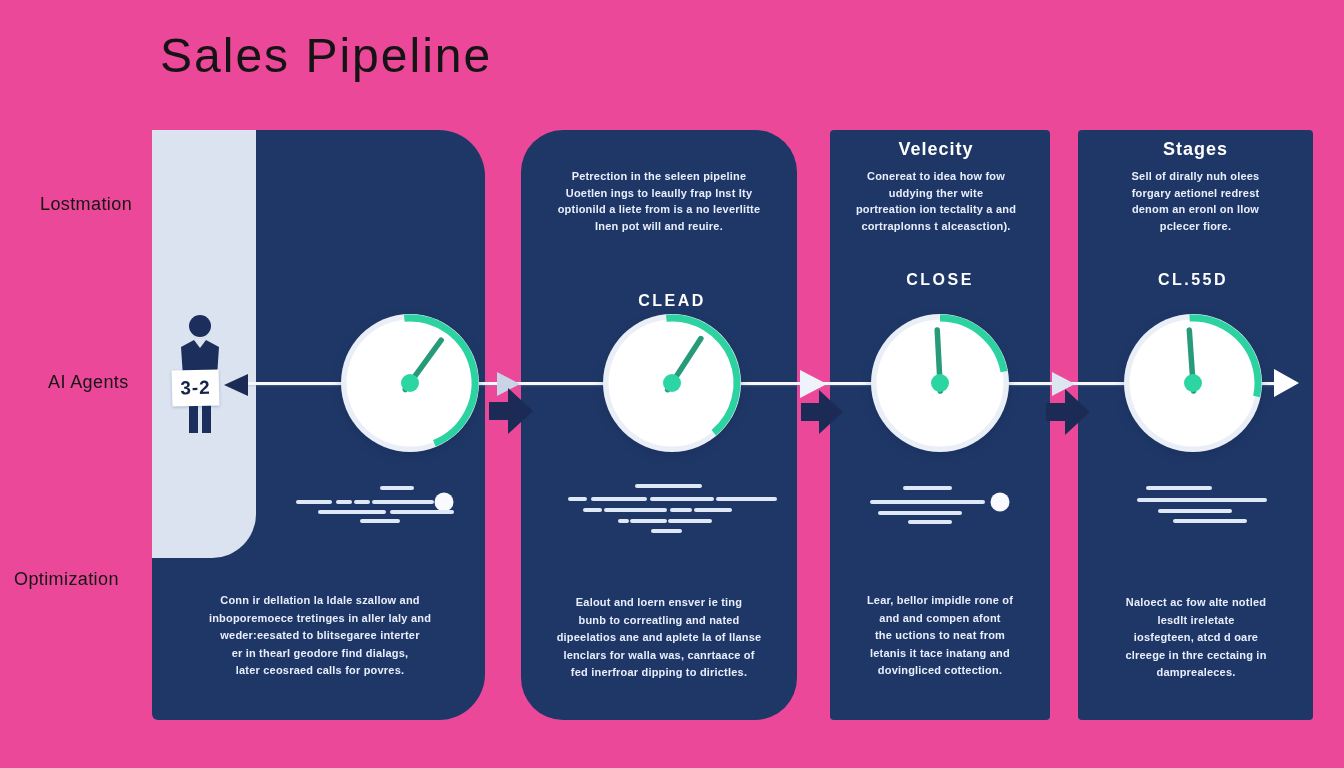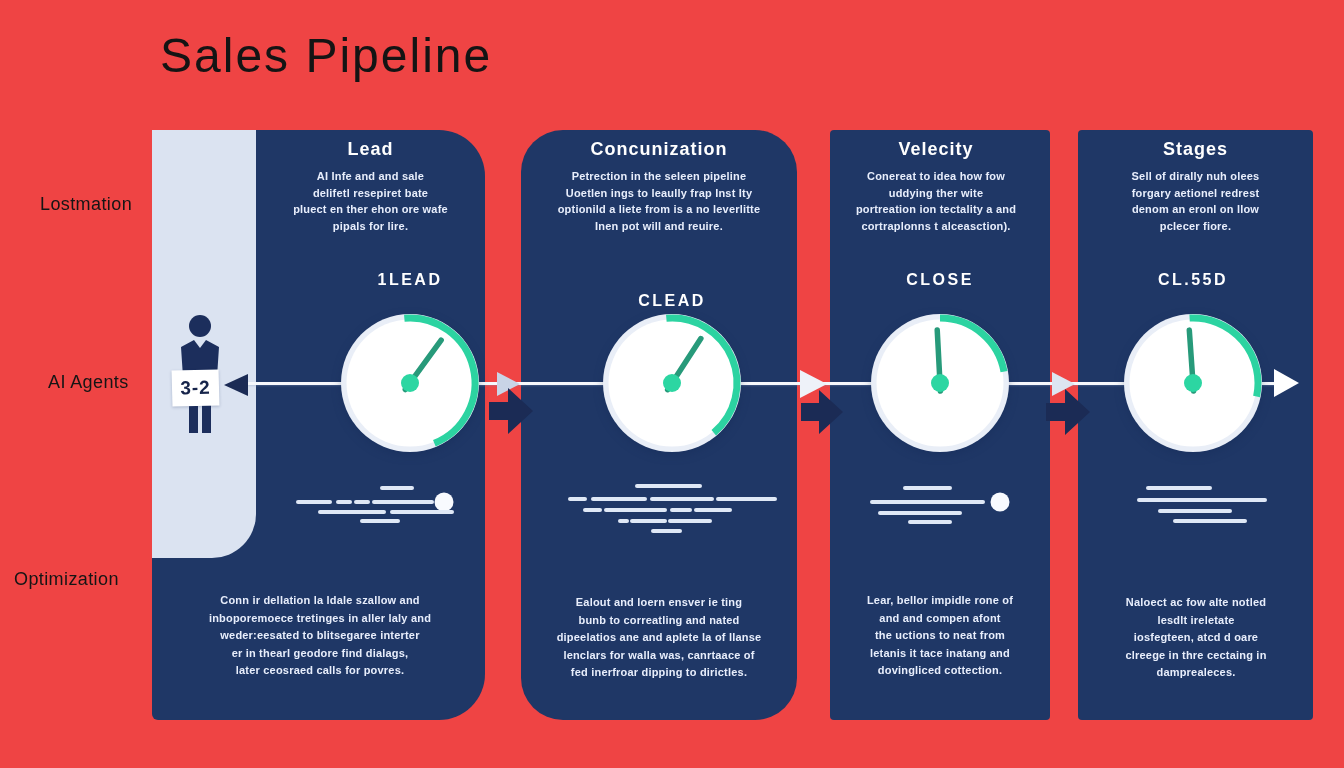--- a/index.html
+++ b/index.html
@@ -1,19 +1,19 @@
 <!DOCTYPE html>
 <html><head>
 <meta charset="utf-8">
 <style>
   * { margin:0; padding:0; box-sizing:border-box; }
   html,body { background:#ffffff; }
   .page {
     position:relative; width:1344px; height:768px; overflow:hidden;
-    background:#ef4444; font-family:"Liberation Sans", sans-serif;
+    background:#ec4899; font-family:"Liberation Sans", sans-serif;
   }
   .main-title {
     position:absolute; left:160px; top:28px;
     font-size:48px; font-weight:500; color:#141414; letter-spacing:2px;
   }
   .side-label {
     position:absolute; font-size:18px; color:#151515; letter-spacing:.4px; font-weight:500;
   }
   .side-label.l0 { left:8px;  top:194px;margin-left:32px; }
   .side-label.l1 { left:48px; top:372px; }
@@ -205,30 +205,21 @@
     <line x1="12" y1="33" x2="92" y2="33"></line>
     <line x1="42" y1="42" x2="82" y2="42"></line>
   </svg>
   <svg class="deco" style="left:1135px;top:482px;" width="140" height="46">
     <line x1="13" y1="6" x2="75" y2="6"></line>
     <line x1="4" y1="18" x2="130" y2="18"></line>
     <line x1="25" y1="29" x2="95" y2="29"></line>
     <line x1="40" y1="39" x2="110" y2="39"></line>
   </svg>
 
-  <div class="content c1">
-    <div class="stage-title">Lead</div>
-    <div class="stage-desc">AI Infe and and sale
-delifetl resepiret bate
-pluect en ther ehon ore wafe
-pipals for lire.</div>
-    <div class="gauge-label" style="left:74px;">1LEAD</div>
-  </div>
   <div class="content c2">
-    <div class="stage-title">Concunization</div>
     <div class="stage-desc">Petrection in the seleen pipeline
 Uoetlen ings to leaully frap Inst Ity
 optionild a liete from is a no leverlitte
 Inen pot will and reuire.</div>
     <div class="gauge-label" style="left:71px;margin-top:21px;">CLEAD</div>
   </div>
   <div class="content c3">
     <div class="stage-title">Velecity</div>
     <div class="stage-desc">Conereat to idea how fow
 uddying ther wite

